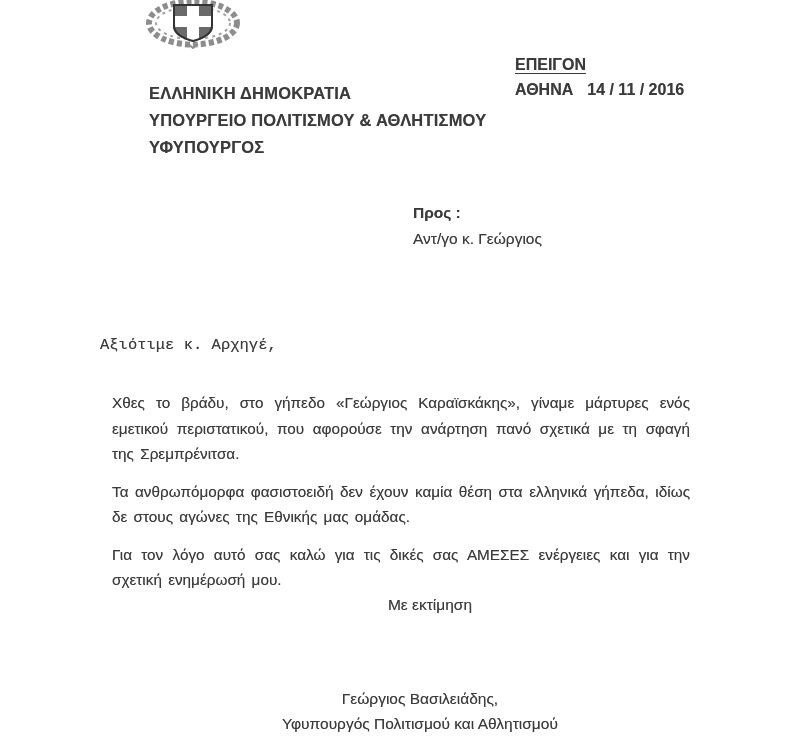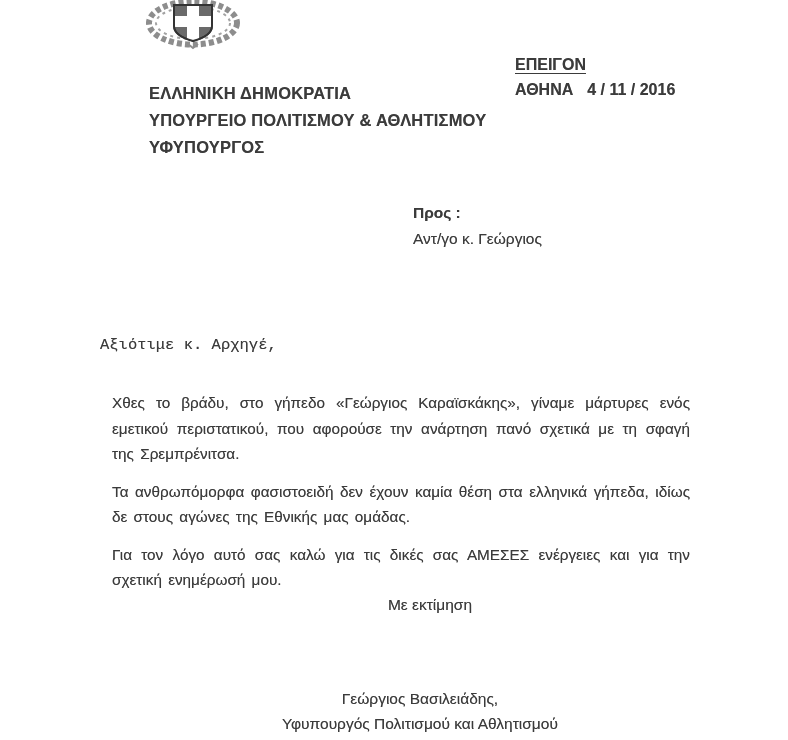--- a/index.html
+++ b/index.html
@@ -105,21 +105,21 @@
 
   <div class="header-left scan-text">
     <div>ΕΛΛΗΝΙΚΗ ΔΗΜΟΚΡΑΤΙΑ</div>
     <div>ΥΠΟΥΡΓΕΙΟ ΠΟΛΙΤΙΣΜΟΥ &amp; ΑΘΛΗΤΙΣΜΟΥ</div>
     <div>ΥΦΥΠΟΥΡΓΟΣ</div>
   </div>
 
   <div class="header-right scan-text">
     <div class="urgency">ΕΠΕΙΓΟΝ</div>
     <div class="city-date">
-      <span>ΑΘΗΝΑ</span><span class="date">4 / 11 / 2016</span>
+      <span>ΑΘΗΝΑ</span><span class="date">14 / 11 / 2016</span>
     </div>
   </div>
 
   <div class="recipient scan-text">
     <div class="label">Προς :</div>
     <div>Αντ/γο κ. Γεώργιος</div>
   </div>
 
   <div class="salutation scan-text">Αξιότιμε κ. Αρχηγέ,</div>
 

